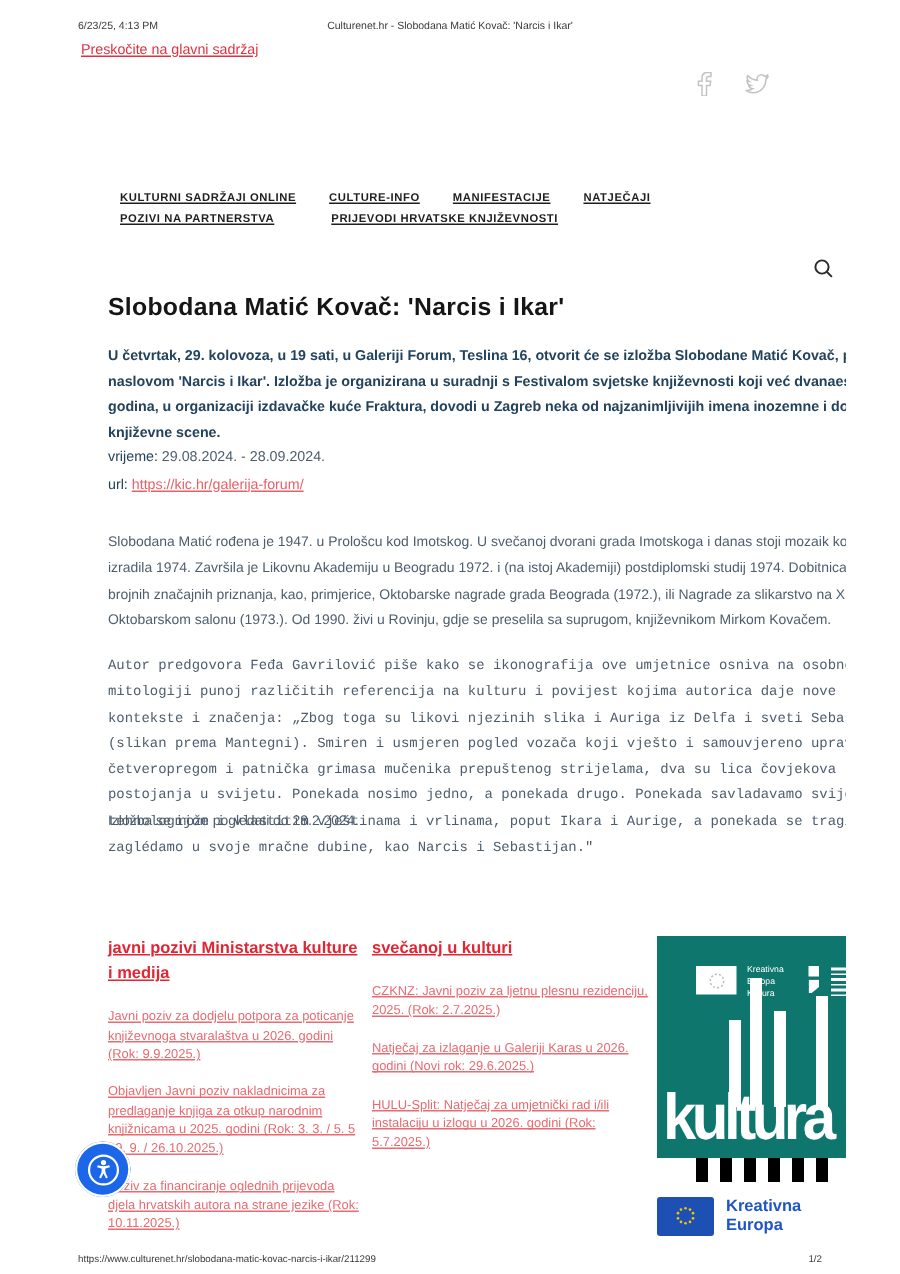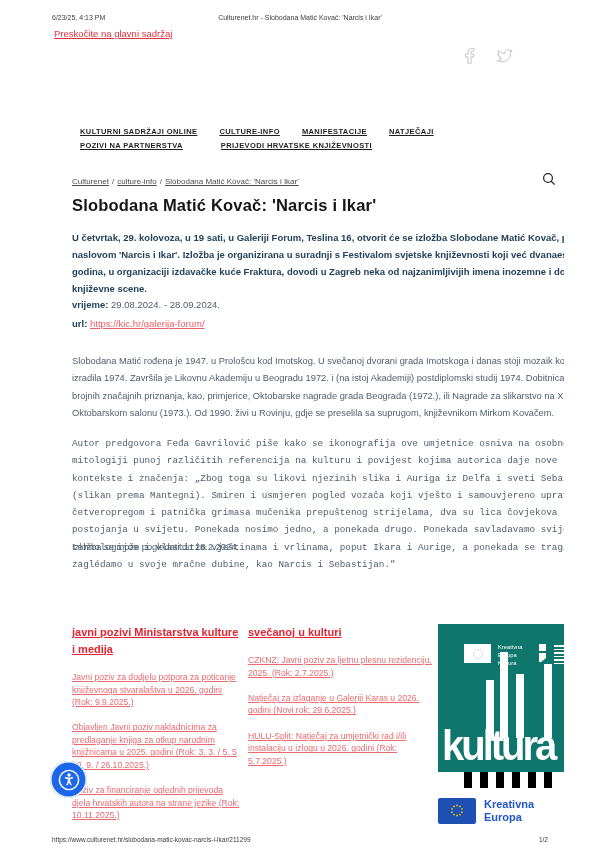--- a/index.html
+++ b/index.html
@@ -34,21 +34,21 @@
   .breadcrumb { position:absolute; top:171px; left:36px; font-size:8px; color:#4a4a4a; }
   .breadcrumb a { color:#4a4a4a; text-decoration:underline; }
   .crumb-sep { margin:0 3px; text-decoration:none; }
   .search-btn { position:absolute; top:166px; left:506px; width:16px; height:16px; }
 
   
   .article { position:absolute; left:36px; width:530px; color:#4e5d6d; }
   .a-title { top:190px; font-size:16.5px; font-weight:800; color:#151515; letter-spacing:.2px; }
   .a-intro { top:224px; font-size:9.5px; font-weight:bold; color:#23425c; line-height:1.78; }
   .a-meta { top:290px; font-size:9.5px; line-height:1.95; }
-  .a-meta .lbl { font-weight:bold; color:#23425c; }
+  .a-meta .lbl { font-weight:normal; color:#23425c; }
   .a-meta a { color:#ea5f66; text-decoration:underline; }
   .a-p1 { top:347px; font-size:9.3px; line-height:1.86; }
   .a-p2 { top:429px; font-size:9.3px; line-height:1.86;font-family:Liberation Mono, monospace; }
   .a-close { top:536px; font-size:9.3px; }
 
   
   .bottom { position:absolute; top:618px; left:36px; width:550px; display:flex; }
   .col-ministry { width:168px; margin-right:8px; }
   .col-natjecaji { width:184px; margin-right:6px; }
   .col-title { font-size:11px; font-weight:bold; color:#e22433; text-decoration:underline; line-height:1.55; margin-bottom:13px; }
@@ -117,23 +117,20 @@
 
   <nav>
     <a href="#">KULTURNI SADRŽAJI ONLINE</a>
     <a href="#">CULTURE-INFO</a>
     <a href="#">MANIFESTACIJE</a>
     <a href="#">NATJEČAJI</a>
     <a href="#">POZIVI NA PARTNERSTVA</a>
     <a href="#">PRIJEVODI HRVATSKE KNJIŽEVNOSTI</a>
   </nav>
 
-  <div class="breadcrumb">
-    <a href="#">Culturenet</a><span class="crumb-sep">/</span><a href="#">culture-info</a><span class="crumb-sep">/</span><a href="#">Slobodana Matić Kovač: 'Narcis i Ikar'</a>
-  </div>
 
   <a href="#" class="search-btn" aria-label="Search">
     <svg width="14" height="14" viewBox="0 0 14 14">
         <circle cx="6" cy="6" r="4.4" fill="none" stroke="#2a2a2a" stroke-width="1.3"></circle>
         <line x1="9.2" y1="9.2" x2="12.6" y2="12.6" stroke="#2a2a2a" stroke-width="1.3"></line>
       </svg>
   </a>
 
   <h1 class="article a-title">Slobodana Matić Kovač: 'Narcis i Ikar'</h1>
 

